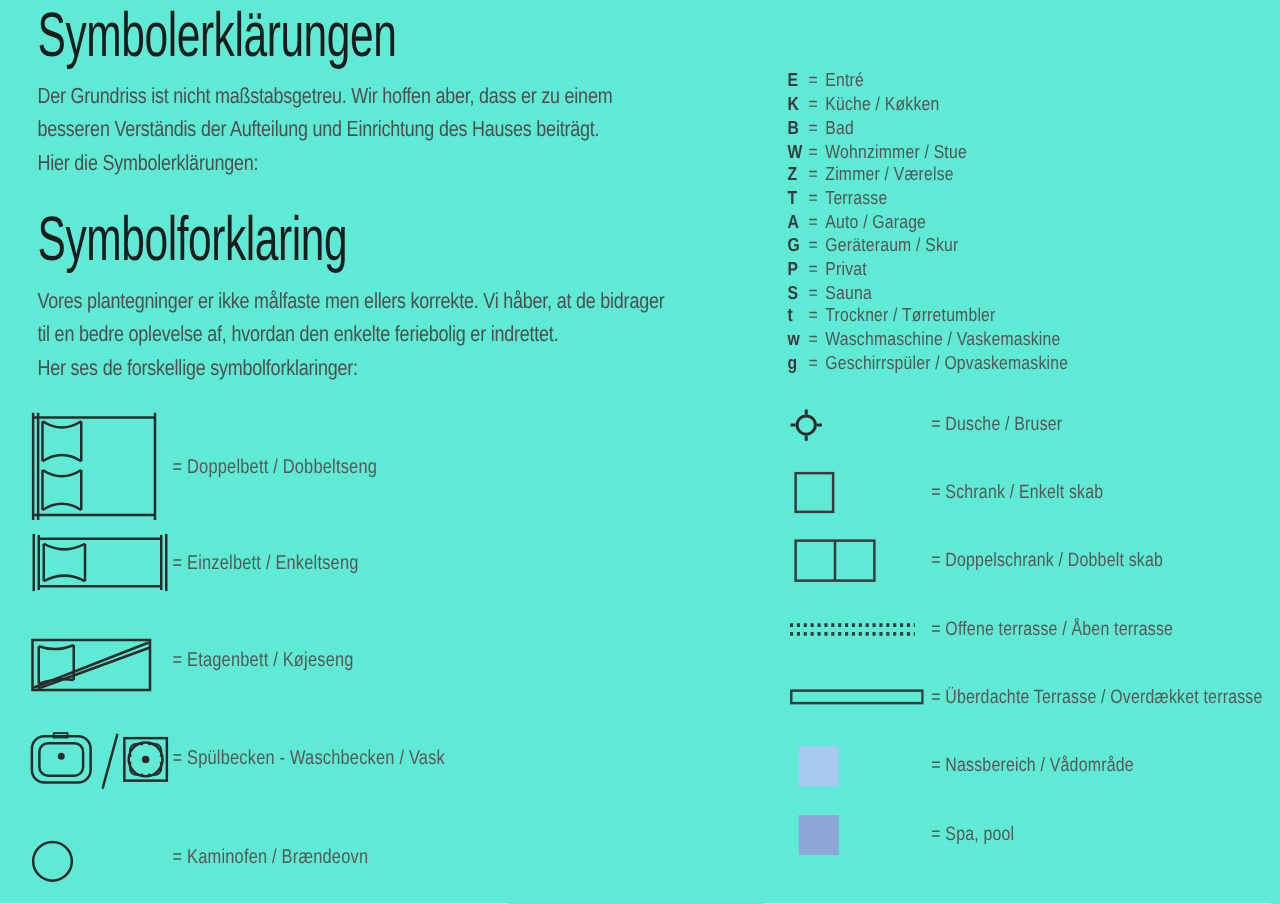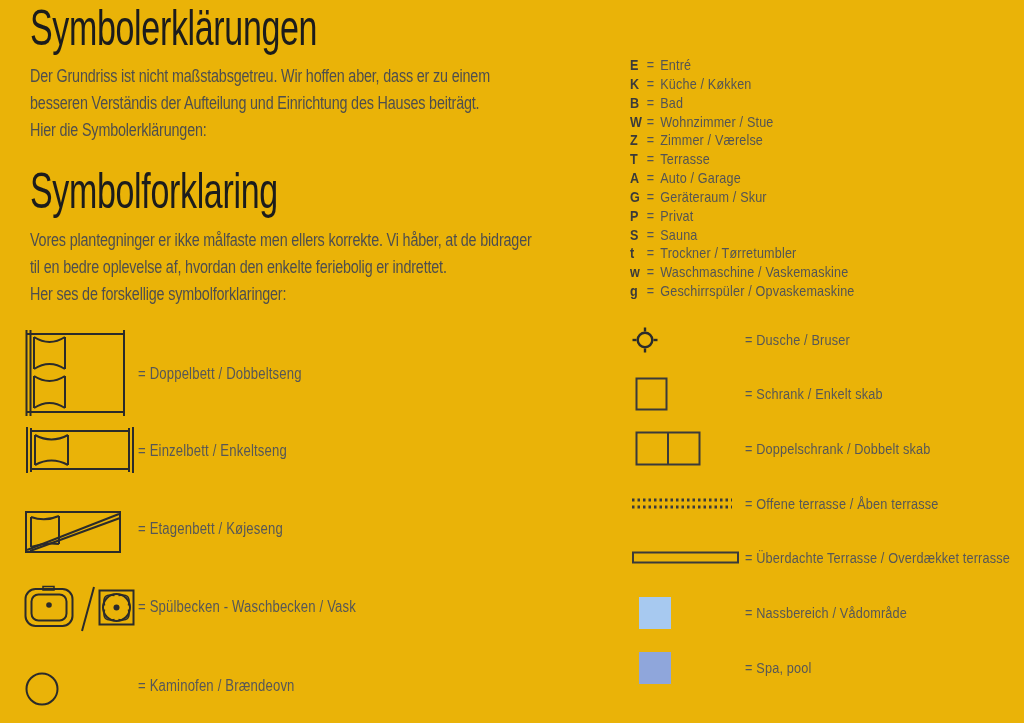--- a/index.html
+++ b/index.html
@@ -1,19 +1,19 @@
 <!DOCTYPE html>
 <html><head>
 <meta charset="utf-8">
 <style>
   * { margin: 0; padding: 0; box-sizing: border-box; }
   html,body { width: 1024px; height: 723px; background: #ffffff; overflow: hidden;
     font-family: "Liberation Sans", "DejaVu Sans", sans-serif; }
   .abs { position: absolute; }
-  .page { position: relative; width: 1024px; height: 723px; background: #eab308; }
+  .page { position: relative; width: 1024px; height: 723px; background: #5eead4; }
 
   h1.title {
     font-size: 50px; font-weight: 500; color: #1c1c1c; line-height: 1;
     letter-spacing: -0.5px; white-space: nowrap;
     transform: scaleX(0.68); transform-origin: 0 0;
   }
   .intro {
     font-size: 17.5px; color: #4e4e4e; line-height: 27px; white-space: pre-line;
     transform: scaleX(0.82); transform-origin: 0 0; width: 700px;
     letter-spacing: -0.2px;

